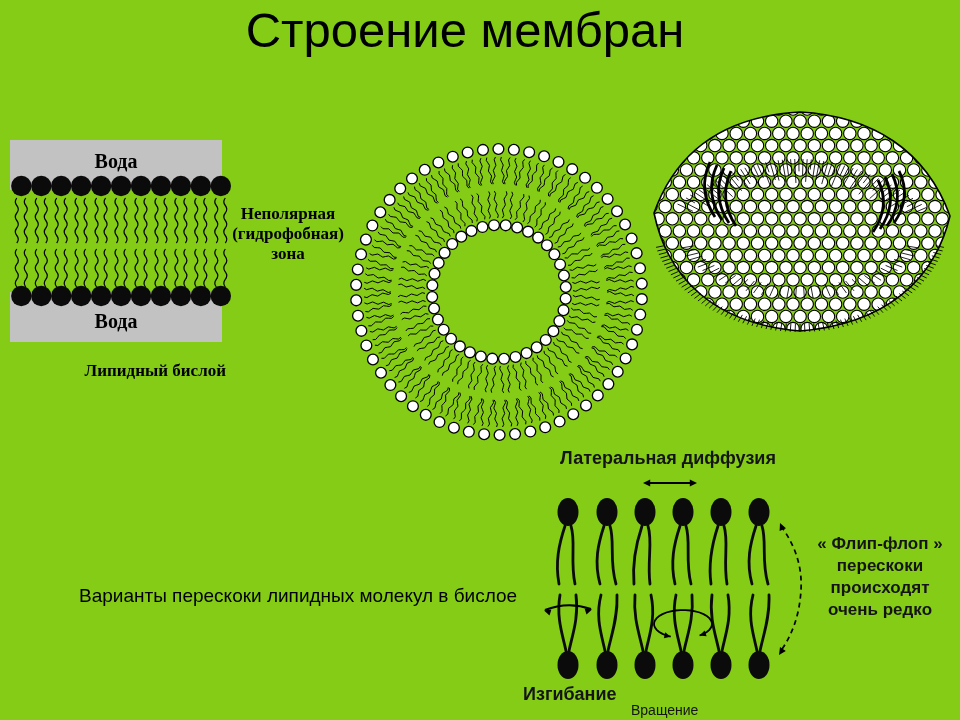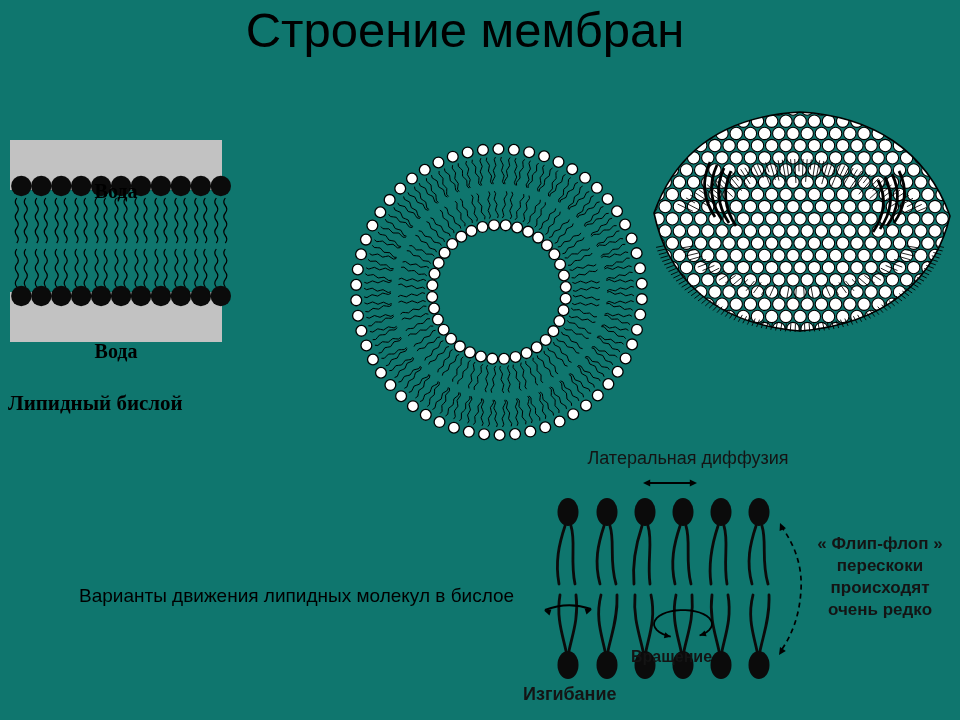--- a/index.html
+++ b/index.html
@@ -1,30 +1,30 @@
 <!DOCTYPE html>
 <html><head>
 <meta charset="utf-8">
 <style>
   html,body{margin:0;padding:0;background:#888;}
-  .slide{position:relative;width:960px;height:720px;background:#0f766e;overflow:hidden;
+  .slide{position:relative;width:960px;height:720px;background:#84cc16;overflow:hidden;
          font-family:"Liberation Sans",sans-serif;color:#000;}
   .abs{position:absolute;}
   #art{position:absolute;left:0;top:0;}
   #title{left:0;top:2px;width:930px;text-align:center;font-size:49px;line-height:57px;color:#000;}
-  .serifb{font-family:"Liberation Serif",serif;font-weight:bold;color:#000;margin-top:30px;}
+  .serifb{font-family:"Liberation Serif",serif;font-weight:bold;color:#000;}
   #water-top{left:10px;top:150px;width:212px;text-align:center;font-size:20px;}
   #water-bottom{left:10px;top:310px;width:212px;text-align:center;font-size:20px;}
   #zone-label{left:224px;top:204px;width:128px;text-align:center;font-size:17px;line-height:20px;}
-  #bilayer-caption{left:8px;top:361px;width:218px;text-align:left;font-size:21px;}
+  #bilayer-caption{left:8px;top:361px;width:218px;text-align:right;font-size:17px;}
   #movement-caption{left:79px;top:585px;font-size:19px;white-space:nowrap;}
-  #lateral-label{left:556px;top:448px;width:224px;text-align:center;font-size:18px;font-weight:400;color:#141414;margin-left:20px;}
+  #lateral-label{left:556px;top:448px;width:224px;text-align:center;font-size:18px;font-weight:700;color:#141414;}
   #flipflop-note{left:798px;top:533px;width:164px;text-align:center;font-size:17px;line-height:22px;font-weight:600;color:#141414;}
   #bending-label{left:523px;top:684px;font-size:18px;font-weight:600;color:#141414;text-align:center;}
-  #rotation-label{left:631px;top:648px;font-size:16px;font-weight:700;color:#141414;}
+  #rotation-label{left:631px;top:702px;font-size:14px;font-weight:400;color:#141414;}
 </style>
 </head>
 <body>
 
 <div class="slide">
 
   <svg id="art" width="960" height="720" viewBox="0 0 960 720">
       <g>
         <rect x="10" y="140" width="212" height="50" fill="#c2c2c2"></rect>
         <rect x="10" y="292" width="212" height="50" fill="#c2c2c2"></rect>
@@ -1067,24 +1067,29 @@
       </g>
     </svg>
 
   <h1 id="title" class="abs" style="margin:0;font-weight:normal;">
     <div>Строение мембран</div>
   </h1>
 
   <div id="water-top" class="abs serifb">Вода</div>
   <div id="water-bottom" class="abs serifb">Вода</div>
 
+  <div id="zone-label" class="abs serifb">
+    <div>Неполярная</div>
+    <div>(гидрофобная)</div>
+    <div>зона</div>
+  </div>
 
   <div id="bilayer-caption" class="abs serifb">Липидный бислой</div>
 
-  <div id="movement-caption" class="abs">Варианты движения липидных молекул в бислое</div>
+  <div id="movement-caption" class="abs">Варианты перескоки липидных молекул в бислое</div>
 
   <div id="lateral-label" class="abs">Латеральная диффузия</div>
 
   <div id="flipflop-note" class="abs">
     <div>« Флип-флоп »</div>
     <div>перескоки</div>
     <div>происходят</div>
     <div>очень редко</div>
   </div>
 

